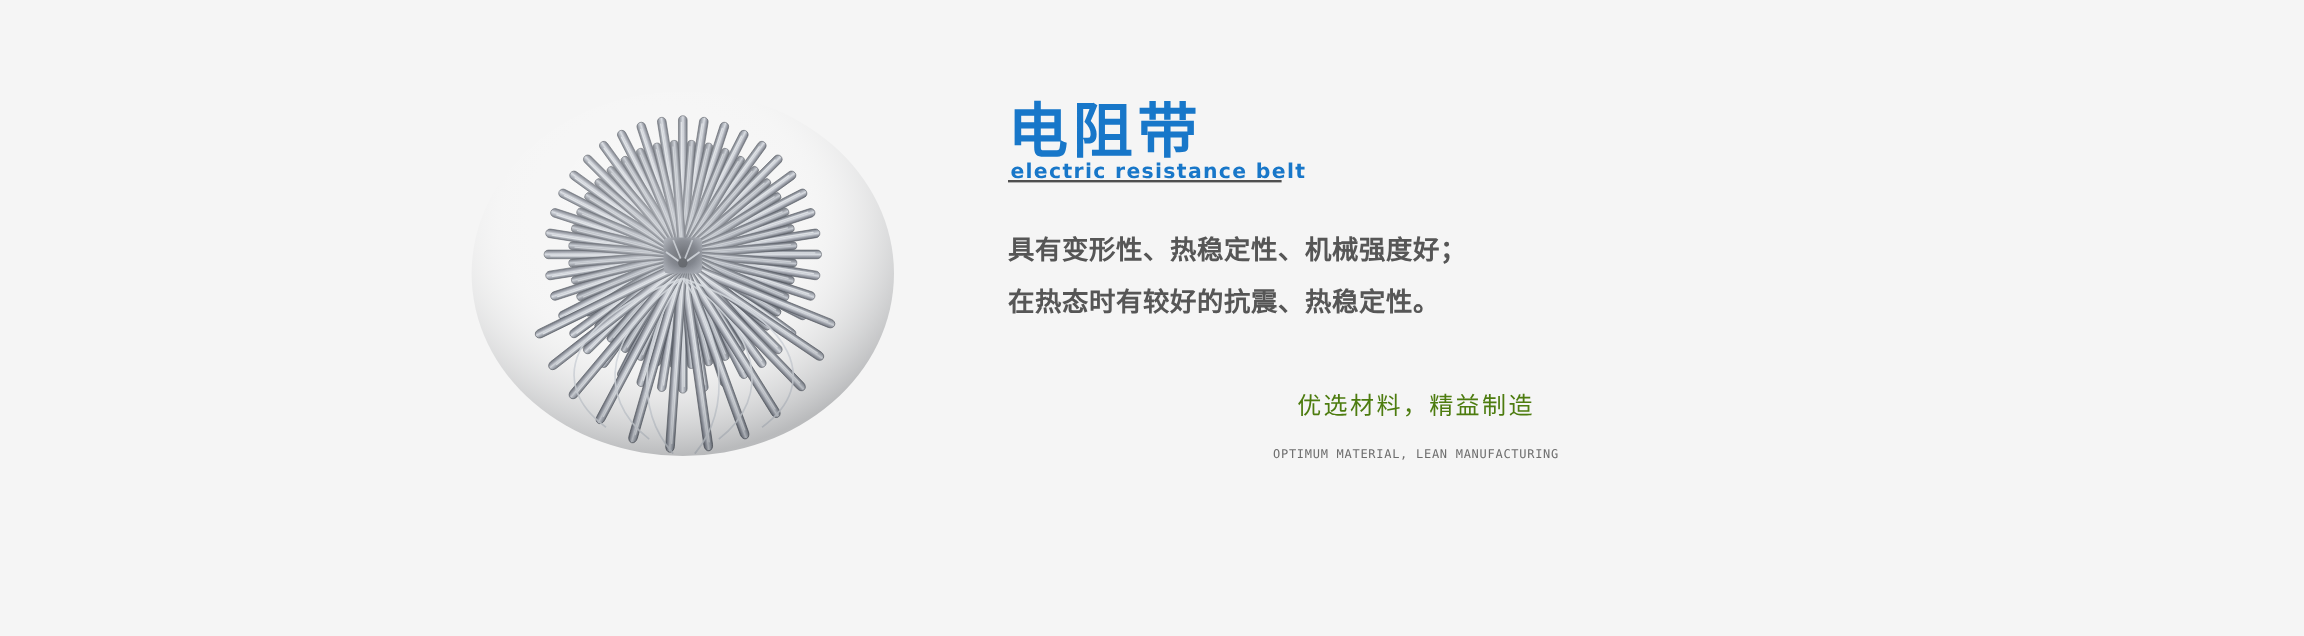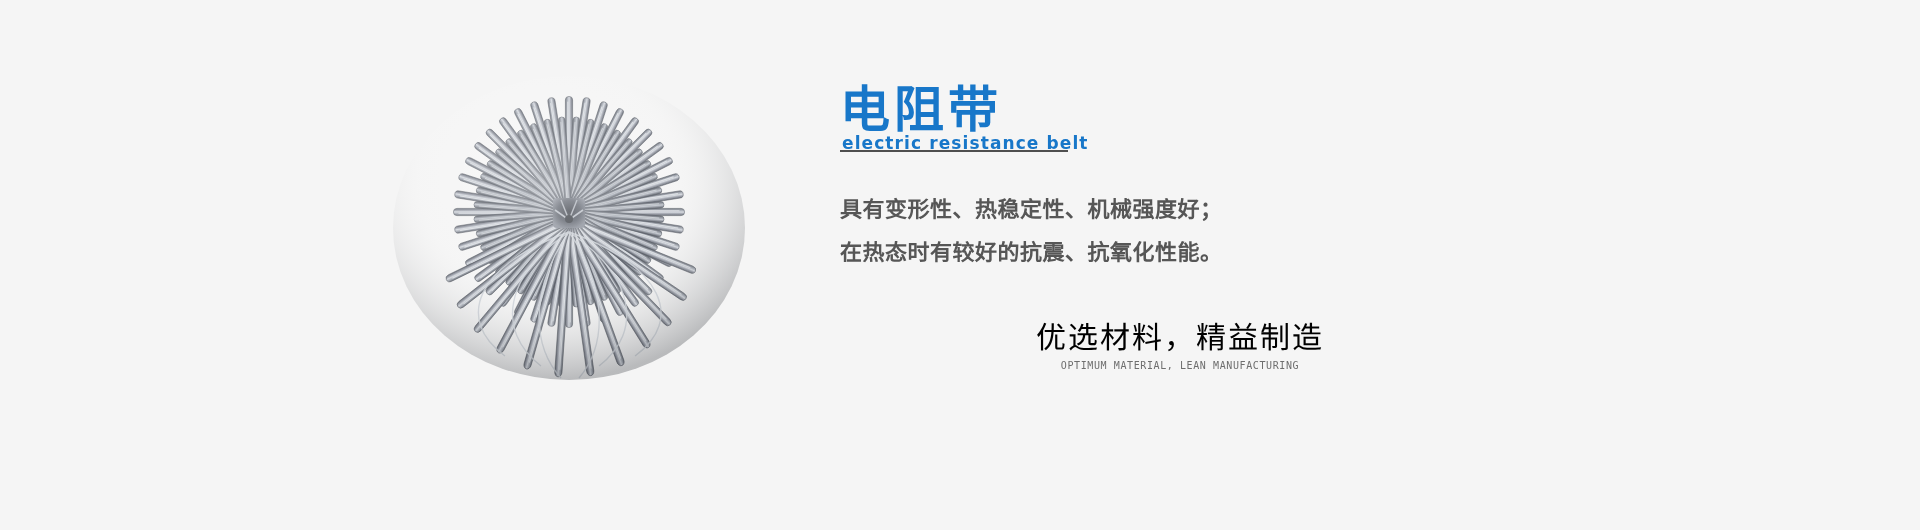--- a/index.html
+++ b/index.html
@@ -93,29 +93,29 @@
 
   
   .slogan {
     position: absolute;
     left: 130px;
     top: 318px;
     width: 420px;
     text-align: center;
   }
   .slogan-cn {
-    font-size: 30px;
+    font-size: 20px;
     line-height: 40px;
-    color: #000000;
+    color: #4d7c0f;
     letter-spacing: 2px;
     font-weight: 400;
     white-space: nowrap;
   }
   .slogan-en {
-    margin-top: 1px;
+    margin-top: 15px;
     font-family: "DejaVu Sans Mono", "Liberation Mono", monospace;
     font-size: 10px;
     line-height: 14px;
     color: #6e6e6e;
     letter-spacing: 0.6px;
     white-space: nowrap;
   }
 </style>
 </head>
 <body>
@@ -468,21 +468,21 @@
   <div class="copy">
 
     <h1 class="title-cn">电阻带</h1>
 
     <div class="title-en">electric resistance belt</div>
 
     <div class="divider"></div>
 
     <div class="desc">
       <span class="desc-line">具有变形性、热稳定性、机械强度好；</span>
-      <span class="desc-line">在热态时有较好的抗震、抗氧化性能。</span>
+      <span class="desc-line">在热态时有较好的抗震、热稳定性。</span>
     </div>
 
     <div class="slogan">
       <div class="slogan-cn">优选材料，精益制造</div>
       <div class="slogan-en">OPTIMUM MATERIAL, LEAN MANUFACTURING</div>
     </div>
 
   </div>
 </div>
 

